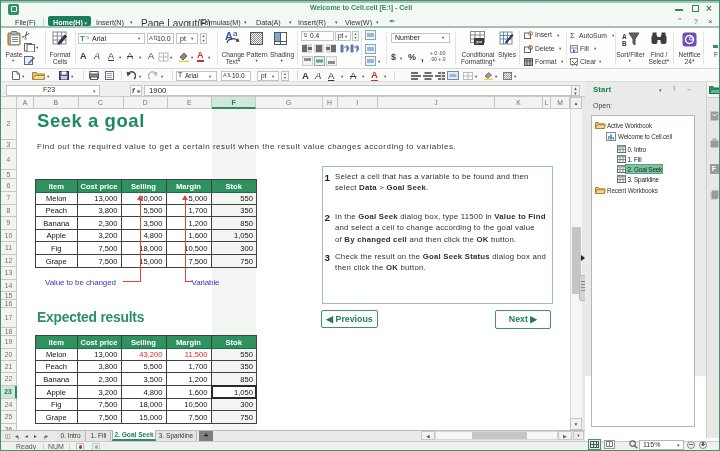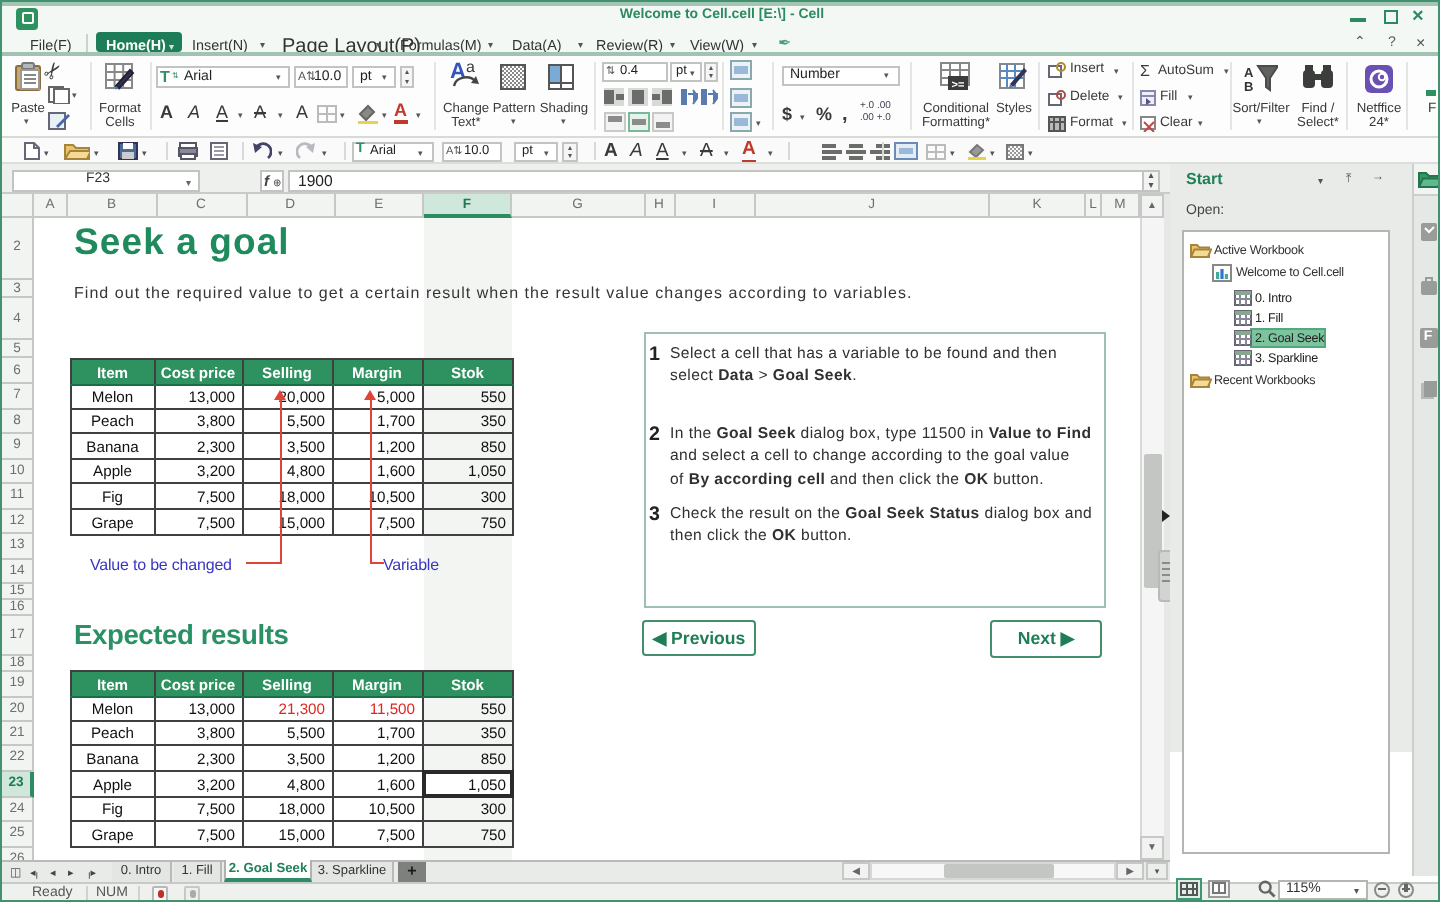--- a/index.html
+++ b/index.html
@@ -26,21 +26,21 @@
 <div class="ab" style="left:52px;top:16.5px;font-size:7.2px;color:#fff;font-weight:bold">Home(H)</div>
 <div class="ab" style="left:83.5px;top:18.5px;font-size:5px;color:#cfe5da">▾</div>
 <div class="ab" style="left:95px;top:16.5px;font-size:7.2px;color:#333">Insert(N)</div>
 <div class="ab" style="left:129px;top:18px;font-size:5px;color:#555">▾</div>
 <div class="ab" style="left:140px;top:16.5px;font-size:10px;color:#333">Page Layout(P)</div>
 <div class="ab" style="left:187px;top:18px;font-size:5px;color:#555">▾</div>
 <div class="ab" style="left:199px;top:16.5px;font-size:7.2px;color:#333">Formulas(M)</div>
 <div class="ab" style="left:243px;top:18px;font-size:5px;color:#555">▾</div>
 <div class="ab" style="left:255px;top:16.5px;font-size:7.2px;color:#333">Data(A)</div>
 <div class="ab" style="left:288px;top:18px;font-size:5px;color:#555">▾</div>
-<div class="ab" style="left:297px;top:16.5px;font-size:7.2px;color:#333">Review(R)</div>
+<div class="ab" style="left:297px;top:16.5px;font-size:7.2px;color:#333">Insert(R)</div>
 <div class="ab" style="left:334px;top:18px;font-size:5px;color:#555">▾</div>
 <div class="ab" style="left:344px;top:16.5px;font-size:7.2px;color:#333">View(W)</div>
 <div class="ab" style="left:375px;top:18px;font-size:5px;color:#555">▾</div>
 <div class="ab" style="left:388px;top:16px;font-size:8px;color:#4aa07c">✒</div>
 <div class="ab" style="left:676px;top:16px;font-size:7px;color:#555">⌃</div>
 <div class="ab" style="left:693px;top:16.5px;font-size:7px;color:#555">?</div>
 <div class="ab" style="left:707px;top:16px;font-size:8px;color:#555">×</div>
 
 <div class="ab" style="left:0;top:25px;width:720px;height:1.5px;background:#a0c4b1"></div>
 <div id="ribbon" class="ab" style="left:0;top:27px;width:720px;height:41px;background:#fcfdfc;border-bottom:1px solid #d7dad7;overflow:hidden">
@@ -522,21 +522,21 @@
         <tr class="hd" style="height:13px">
           <td>Item</td>
           <td>Cost price</td>
           <td>Selling</td>
           <td>Margin</td>
           <td>Stok</td>
         </tr>
         <tr style="height:12px">
           <td style="text-align:center;">Melon</td>
           <td style="text-align:right;padding-right:3px;">13,000</td>
-          <td style="text-align:right;padding-right:3px;color:#e0241e;">21,300</td>
+          <td style="text-align:right;padding-right:3px;color:#e0241e;">43,200</td>
           <td style="text-align:right;padding-right:3px;color:#e0241e;">11,500</td>
           <td style="text-align:right;padding-right:3px;background:#f3f5f2;">550</td>
         </tr>
         <tr style="height:12px">
           <td style="text-align:center;">Peach</td>
           <td style="text-align:right;padding-right:3px;">3,800</td>
           <td style="text-align:right;padding-right:3px;">5,500</td>
           <td style="text-align:right;padding-right:3px;">1,700</td>
           <td style="text-align:right;padding-right:3px;background:#f3f5f2;">350</td>
         </tr>
@@ -578,21 +578,21 @@
   <div class="ab" style="left:183.5px;top:101px;width:1.2px;height:84px;background:#e04338"></div>
   <div class="ab" style="left:181px;top:98px;border-left:3.2px solid transparent;border-right:3.2px solid transparent;border-bottom:5px solid #e04338"></div>
   <div class="ab" style="left:184px;top:184.2px;width:7px;height:1.2px;background:#e04338"></div>
   <div class="ab" style="left:44px;top:181px;font-size:8px;color:#3a36c0;letter-spacing:-0.1px">Value to be changed</div>
   <div class="ab" style="left:190.5px;top:181px;font-size:8px;color:#3a36c0;letter-spacing:-0.1px">Variable</div>
 
   <div class="ab" style="left:320.5px;top:69.3px;width:231px;height:137.6px;border:1px solid #9dc0b1;background:#fff"></div>
   <div class="ab" style="left:323.5px;top:74.7px;width:9px;font-size:9.8px;font-weight:bold;color:#222">1</div>
   <div class="ab" style="left:334px;top:73.7px;width:222px;font-size:7.8px;color:#303030;line-height:11.5px;letter-spacing:0.22px;white-space:nowrap">Select a cell that has a variable to be found and then<br>select <b>Data</b> &gt; <b>Goal Seek</b>.</div>
   <div class="ab" style="left:323.5px;top:114.7px;width:9px;font-size:9.8px;font-weight:bold;color:#222">2</div>
-  <div class="ab" style="left:334px;top:113.7px;width:222px;font-size:7.8px;color:#303030;line-height:11.5px;letter-spacing:0.22px;white-space:nowrap">In the <b>Goal Seek</b> dialog box, type 11500 in <b>Value to Find</b><br>and select a cell to change according to the goal value<br>of <b>By according cell</b> and then click the <b>OK</b> button.</div>
+  <div class="ab" style="left:334px;top:113.7px;width:222px;font-size:7.8px;color:#303030;line-height:11.5px;letter-spacing:0.22px;white-space:nowrap">In the <b>Goal Seek</b> dialog box, type 11500 in <b>Value to Find</b><br>and select a cell to change according to the goal value<br>of <b>By changed cell</b> and then click the <b>OK</b> button.</div>
   <div class="ab" style="left:323.5px;top:154.7px;width:9px;font-size:9.8px;font-weight:bold;color:#222">3</div>
   <div class="ab" style="left:334px;top:153.7px;width:222px;font-size:7.8px;color:#303030;line-height:11.5px;letter-spacing:0.22px;white-space:nowrap">Check the result on the <b>Goal Seek Status</b> dialog box and<br>then click the <b>OK</b> button.</div>
 
   <div class="ab" style="left:320px;top:213.4px;width:57px;height:18px;border:1px solid #448e6e;border-radius:2px;background:#fff;text-align:center;line-height:17px;font-size:8.8px;font-weight:bold;color:#1f7e58">◀ Previous</div>
   <div class="ab" style="left:494px;top:213.4px;width:56px;height:18.6px;border:1px solid #448e6e;border-radius:2px;background:#fff;text-align:center;line-height:17.5px;font-size:8.8px;font-weight:bold;color:#1f7e58">Next ▶</div>
 </div>
 
 <div class="ab" style="left:569px;top:96px;width:12px;height:333px;background:#f4f5f4;border-left:1px solid #d8dad8"></div>
 <div class="ab" style="left:569px;top:96px;width:12px;height:12px;background:#f1f2f1;border:1px solid #c6c8c6;font-size:5px;color:#666;text-align:center;line-height:11px">▲</div>
 <div class="ab" style="left:570.5px;top:226px;width:9px;height:67px;background:#c3c6c3;border-radius:1px"></div>

